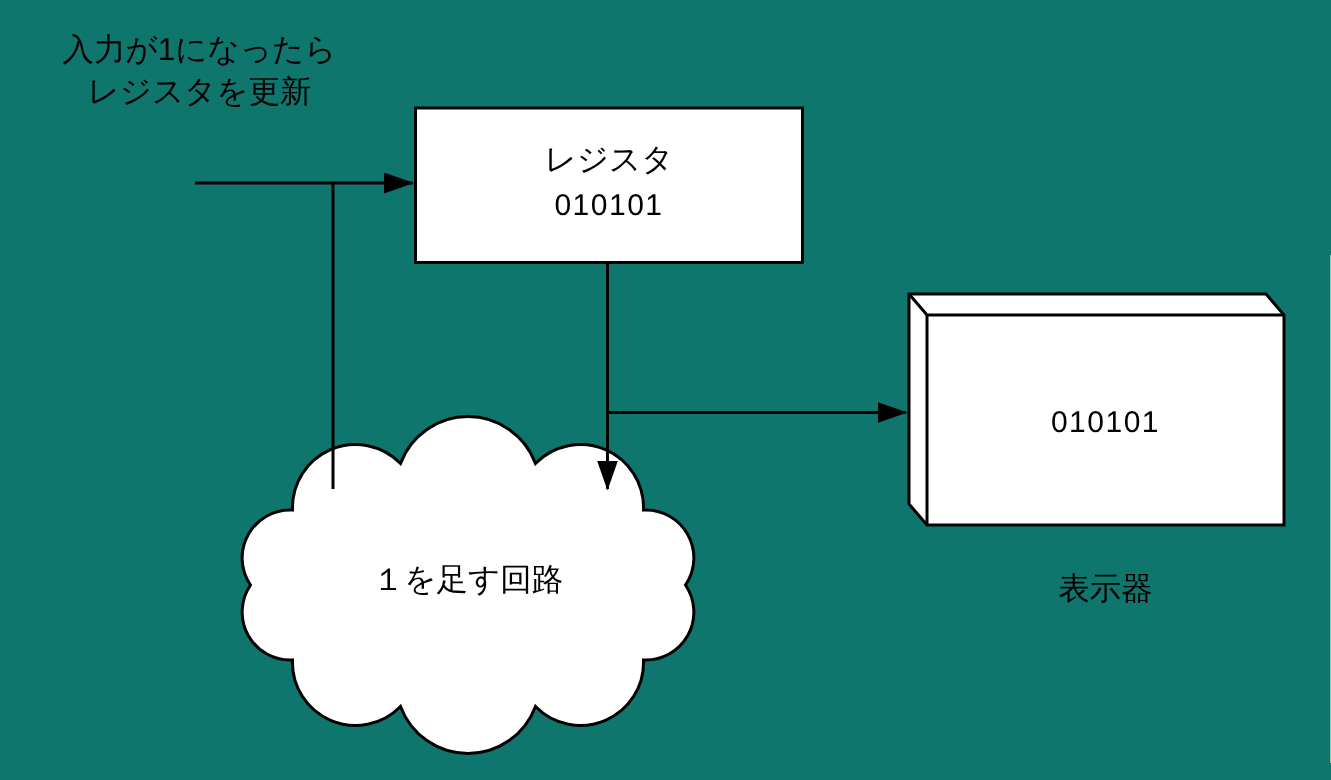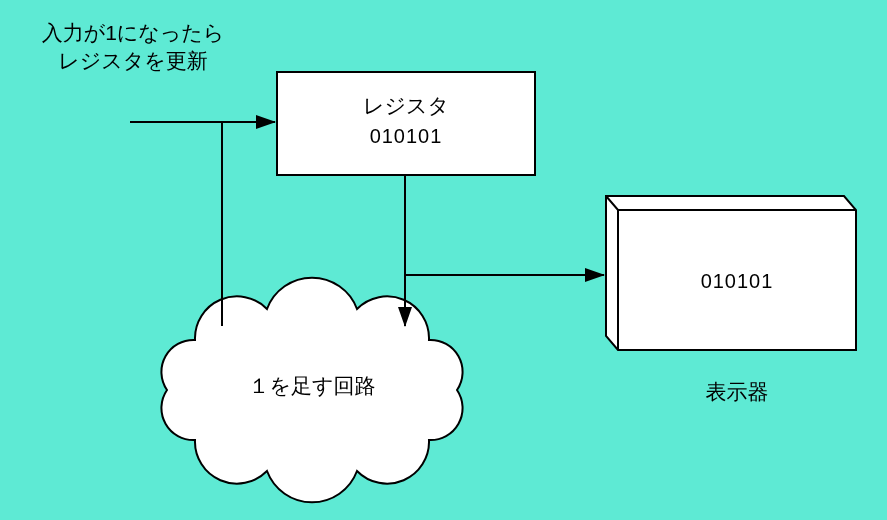--- a/index.html
+++ b/index.html
@@ -4,21 +4,21 @@
 <style>
   html, body {
     margin: 0;
     padding: 0;
     background: #ffffff;
   }
   .canvas {
     position: relative;
     width: 887px;
     height: 520px;
-    background: #5eead4;
+    background: #0f766e;
     overflow: hidden;
     text-align: right;
   }
   svg { display: block; }
   .shape {
     fill: #ffffff;
     stroke: #000000;
     stroke-width: 2;
   }
   .edge {

